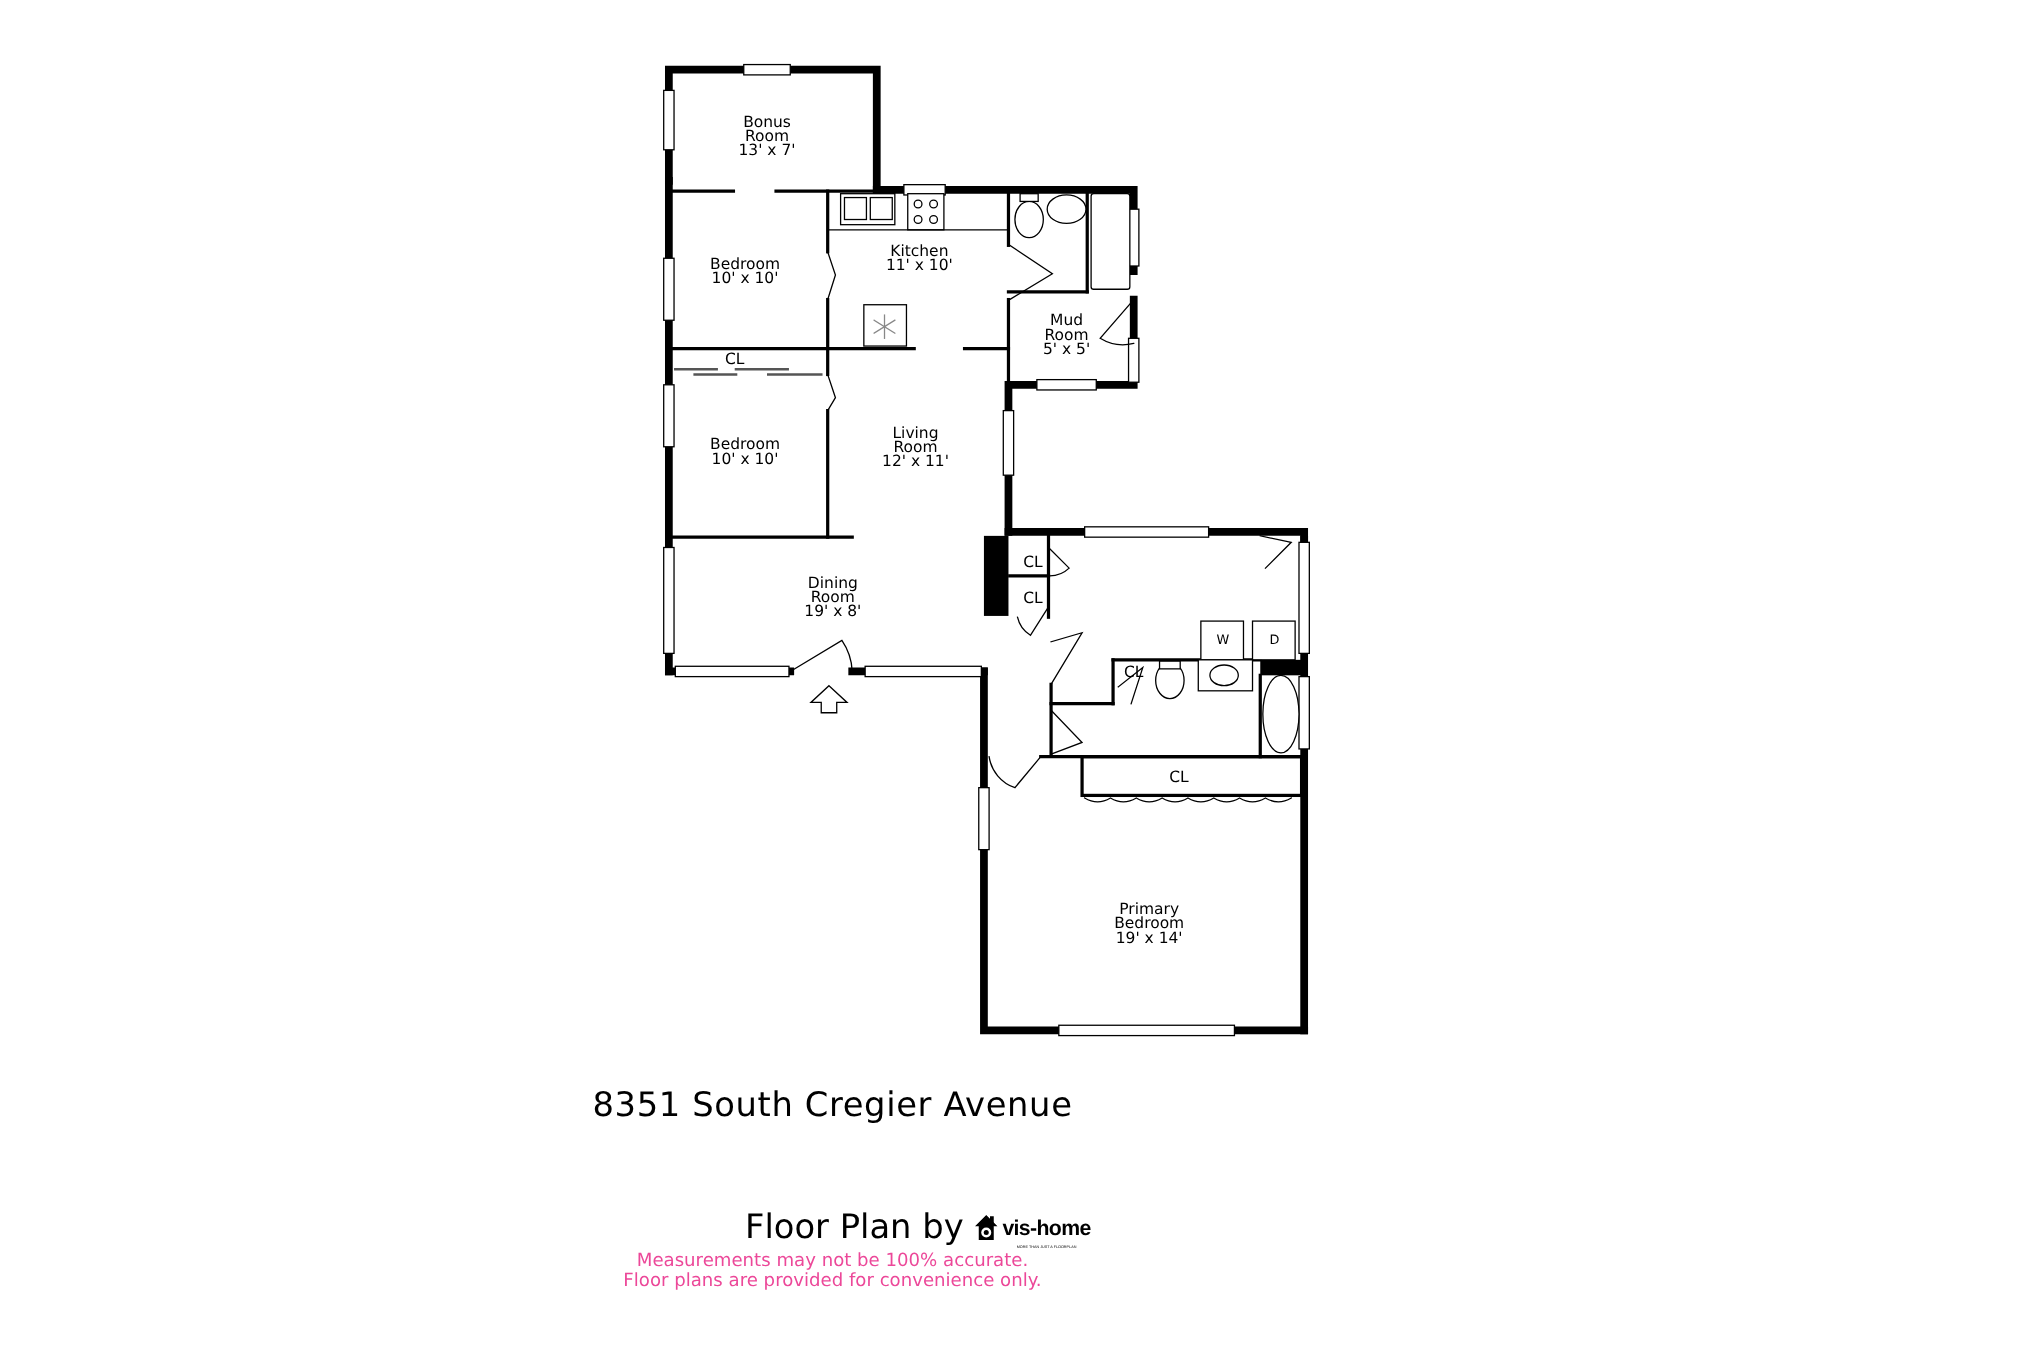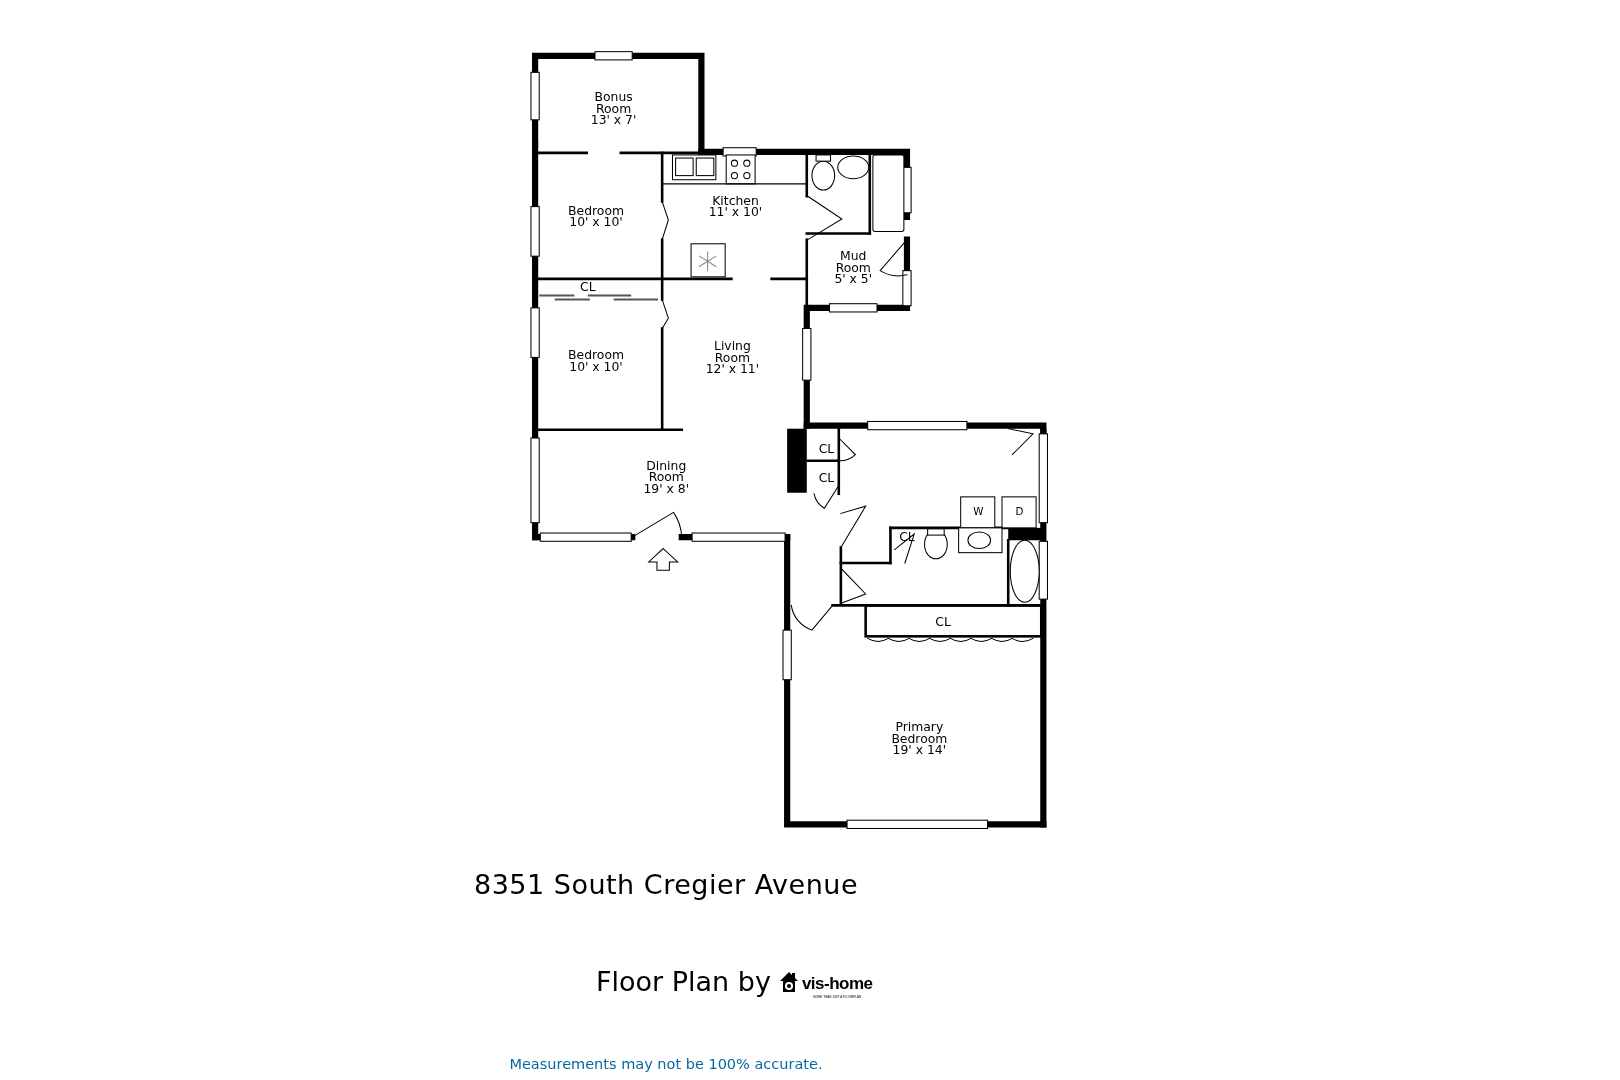--- a/index.html
+++ b/index.html
@@ -6,21 +6,21 @@
   body { width:1620px; height:1080px; position:relative; overflow:hidden; font-family:"DejaVu Sans", sans-serif; color:#000; }
   #plan { position:absolute; left:0; top:0; width:1620px; height:1080px; }
   .room-label { font-family:"DejaVu Sans", sans-serif; font-size:12px; text-anchor:middle; fill:#000; }
   .cl-label { font-family:"DejaVu Sans", sans-serif; font-size:12px; text-anchor:middle; fill:#000; }
   .footer { position:absolute; left:0; width:1332px; text-align:center; }
   .addr { top:870px; font-family:"DejaVu Sans", sans-serif; font-size:27px; line-height:30px; letter-spacing:0.5px; }
   .byline { position:absolute; top:964px; left:596px; font-family:"DejaVu Sans", sans-serif; font-size:27px; display:flex; align-items:center; gap:8px; }
   .logo { display:flex; align-items:center; gap:3px;text-align:center; }
   .logo-text { font-family:"Liberation Sans", sans-serif; font-weight:bold; font-size:17px; letter-spacing:-0.5px; line-height:14px; }
   .logo-tag { font-family:"Liberation Sans", sans-serif; font-size:3px; display:block; line-height:4px; }
-  .disclaimer { top:1056px; font-family:"DejaVu Sans", sans-serif; font-size:14.5px; line-height:16px; color:#0369a1; }
+  .disclaimer { top:1001px; font-family:"DejaVu Sans", sans-serif; font-size:14.5px; line-height:16px; color:#ec4899; }
 </style>
 </head>
 <body>
 
 <svg id="plan" viewBox="0 0 1620 1080" xmlns="http://www.w3.org/2000/svg">
   <g transform="scale(1.033)" fill="none" stroke="#000" stroke-linecap="square">
 
     <g stroke-width="6">
 
       <polyline points="518,140 518,54 679,54 679,147"></polyline>
@@ -176,13 +176,14 @@
     </svg>
     <span>
       <span class="logo-text">vis-home</span>
       <span class="logo-tag">MORE THAN JUST A FLOORPLAN</span>
     </span>
   </span>
 </div>
 
 <div class="footer disclaimer">
   <div>Measurements may not be 100% accurate.</div>
+  <div>Floor plans are provided for convenience only.</div>
 </div>
 
 </body></html>

